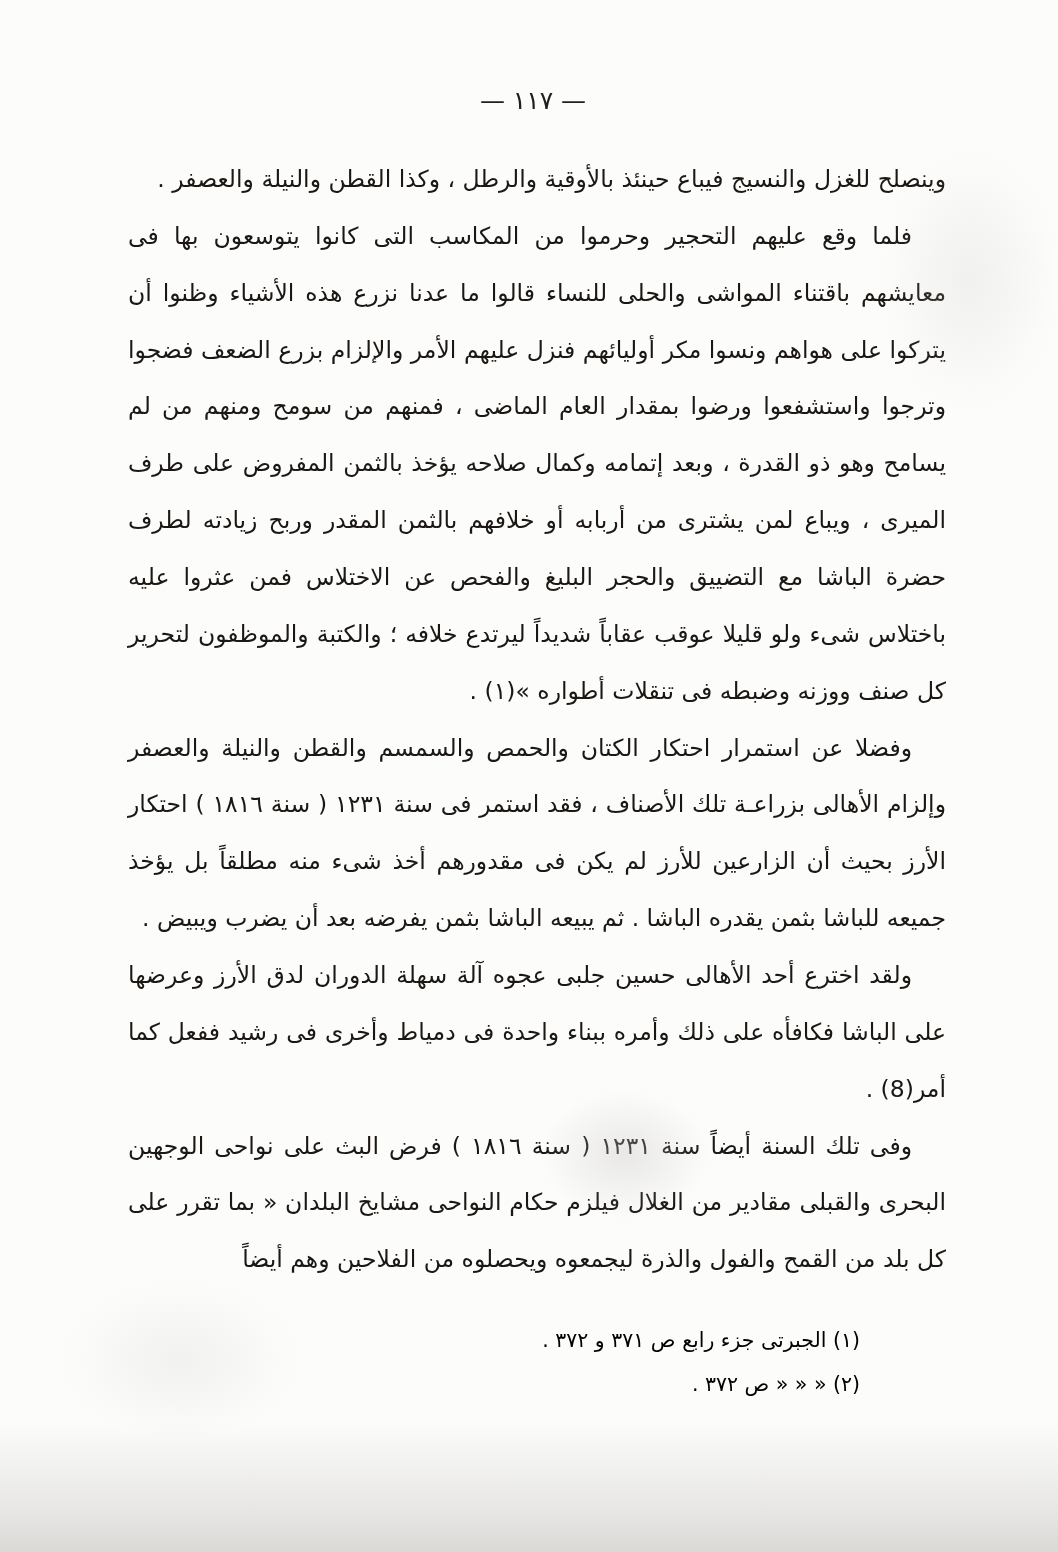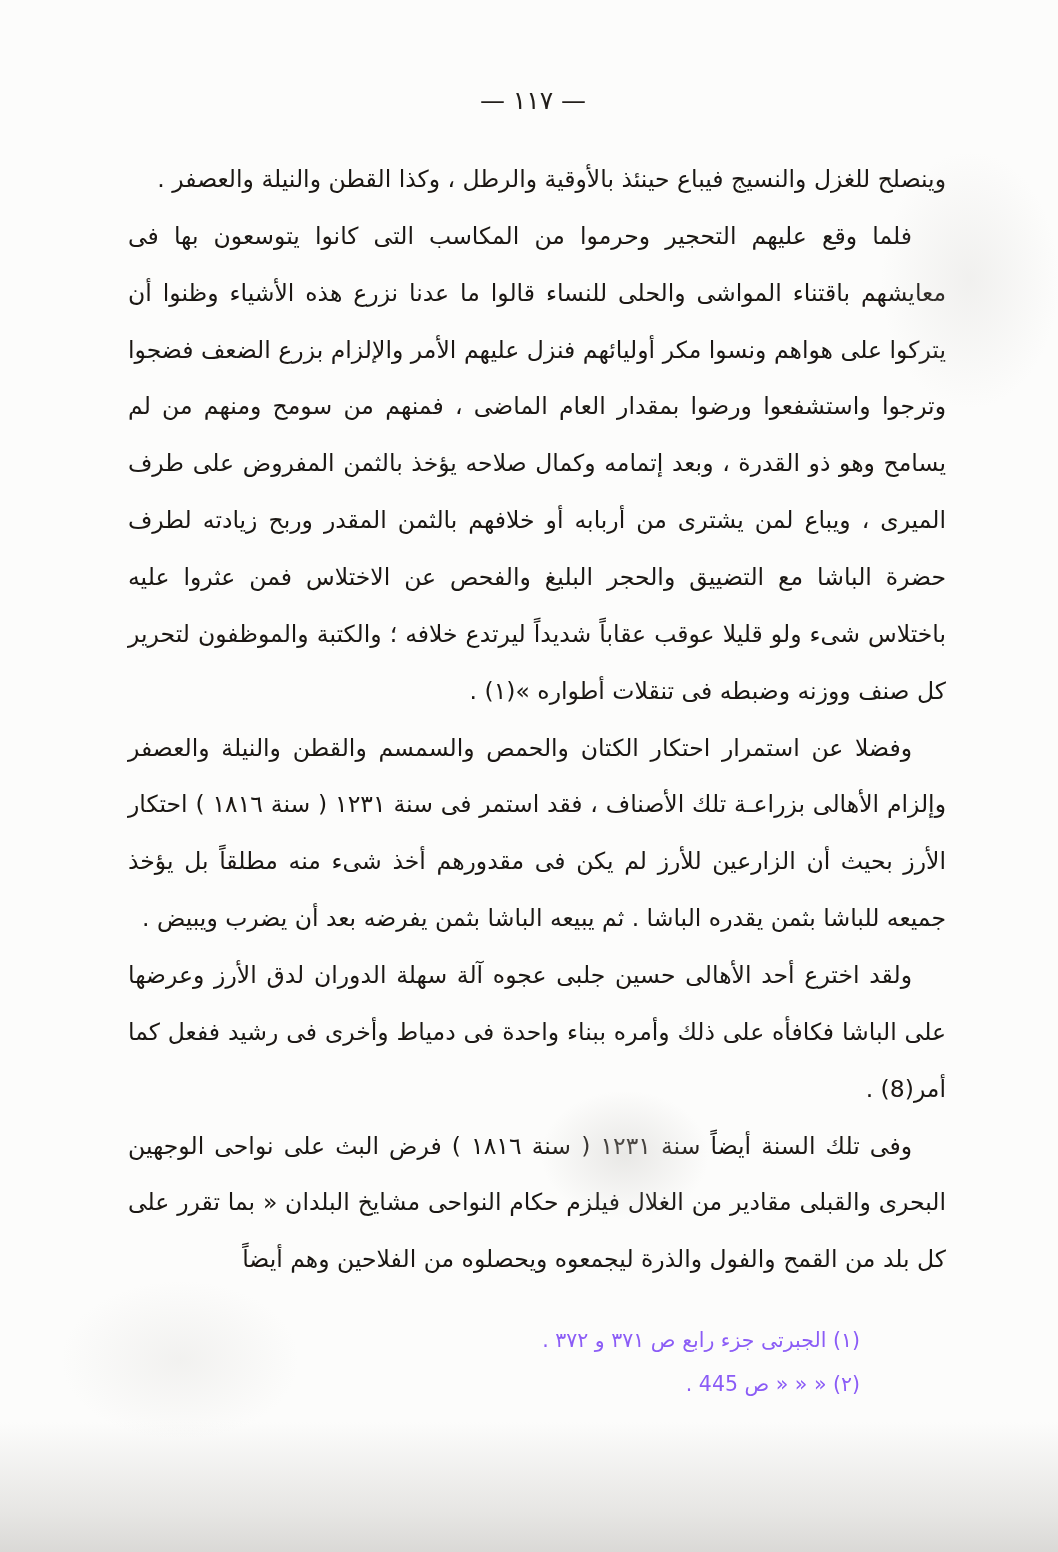--- a/index.html
+++ b/index.html
@@ -36,21 +36,21 @@
     color: #1b1713;
   }
   .para { margin: 0; }
   .para.indent { text-indent: 34px; }
   .footnotes {
     direction: rtl;
     margin: 30px 198px 0 150px;
     font-size: 20.5px;
     line-height: 2.15;
     text-align: right;
-    color: #8b5cf6;
+    color: #000000;
   }
   .footnote { white-space: nowrap; }
   
   .artifact { position: absolute; pointer-events: none; }
   .artifact-bottom {
     left: 0; bottom: 0; width: 100%; height: 130px;
     background: linear-gradient(to bottom, rgba(198,196,192,0) 0%, rgba(198,196,192,0.40) 70%, rgba(190,188,184,0.55) 100%);
   }
   .artifact-blob-1 {
     left: 540px; top: 1090px; width: 170px; height: 130px;
@@ -75,21 +75,21 @@
   <div class="text-block">
     <p class="para">وينصلح للغزل والنسيج فيباع حينئذ بالأوقية والرطل ، وكذا القطن والنيلة والعصفر .</p>
     <p class="para indent">فلما وقع عليهم التحجير وحرموا من المكاسب التى كانوا يتوسعون بها فى معايشهم باقتناء المواشى والحلى للنساء قالوا ما عدنا نزرع هذه الأشياء وظنوا أن يتركوا على هواهم ونسوا مكر أوليائهم فنزل عليهم الأمر والإلزام بزرع الضعف فضجوا وترجوا واستشفعوا ورضوا بمقدار العام الماضى ، فمنهم من سومح ومنهم من لم يسامح وهو ذو القدرة ، وبعد إتمامه وكمال صلاحه يؤخذ بالثمن المفروض على طرف الميرى ، ويباع لمن يشترى من أربابه أو خلافهم بالثمن المقدر وربح زيادته لطرف حضرة الباشا مع التضييق والحجر البليغ والفحص عن الاختلاس فمن عثروا عليه باختلاس شىء ولو قليلا عوقب عقاباً شديداً ليرتدع خلافه ؛ والكتبة والموظفون لتحرير كل صنف ووزنه وضبطه فى تنقلات أطواره »(١) .</p>
     <p class="para indent">وفضلا عن استمرار احتكار الكتان والحمص والسمسم والقطن والنيلة والعصفر وإلزام الأهالى بزراعـة تلك الأصناف ، فقد استمر فى سنة ١٢٣١ ( سنة ١٨١٦ ) احتكار الأرز بحيث أن الزارعين للأرز لم يكن فى مقدورهم أخذ شىء منه مطلقاً بل يؤخذ جميعه للباشا بثمن يقدره الباشا . ثم يبيعه الباشا بثمن يفرضه بعد أن يضرب ويبيض .</p>
     <p class="para indent">ولقد اخترع أحد الأهالى حسين جلبى عجوه آلة سهلة الدوران لدق الأرز وعرضها على الباشا فكافأه على ذلك وأمره ببناء واحدة فى دمياط وأخرى فى رشيد ففعل كما أمر(8) .</p>
     <p class="para indent">وفى تلك السنة أيضاً سنة ١٢٣١ ( سنة ١٨١٦ ) فرض البث على نواحى الوجهين البحرى والقبلى مقادير من الغلال فيلزم حكام النواحى مشايخ البلدان « بما تقرر على كل بلد من القمح والفول والذرة ليجمعوه ويحصلوه من الفلاحين وهم أيضاً</p>
   </div>
 
   <div class="footnotes">
     <div class="footnote">(١) الجبرتى جزء رابع ص ٣٧١ و ٣٧٢ .</div>
-    <div class="footnote">(٢) «   «   «   ص 445 .</div>
+    <div class="footnote">(٢) «   «   «   ص ٣٧٢ .</div>
   </div>
 
   <div class="artifact artifact-bottom"></div>
   <div class="artifact artifact-blob-1"></div>
   <div class="artifact artifact-blob-2"></div>
   <div class="artifact artifact-blob-3"></div>
 
 </div>
 
 </body></html>

